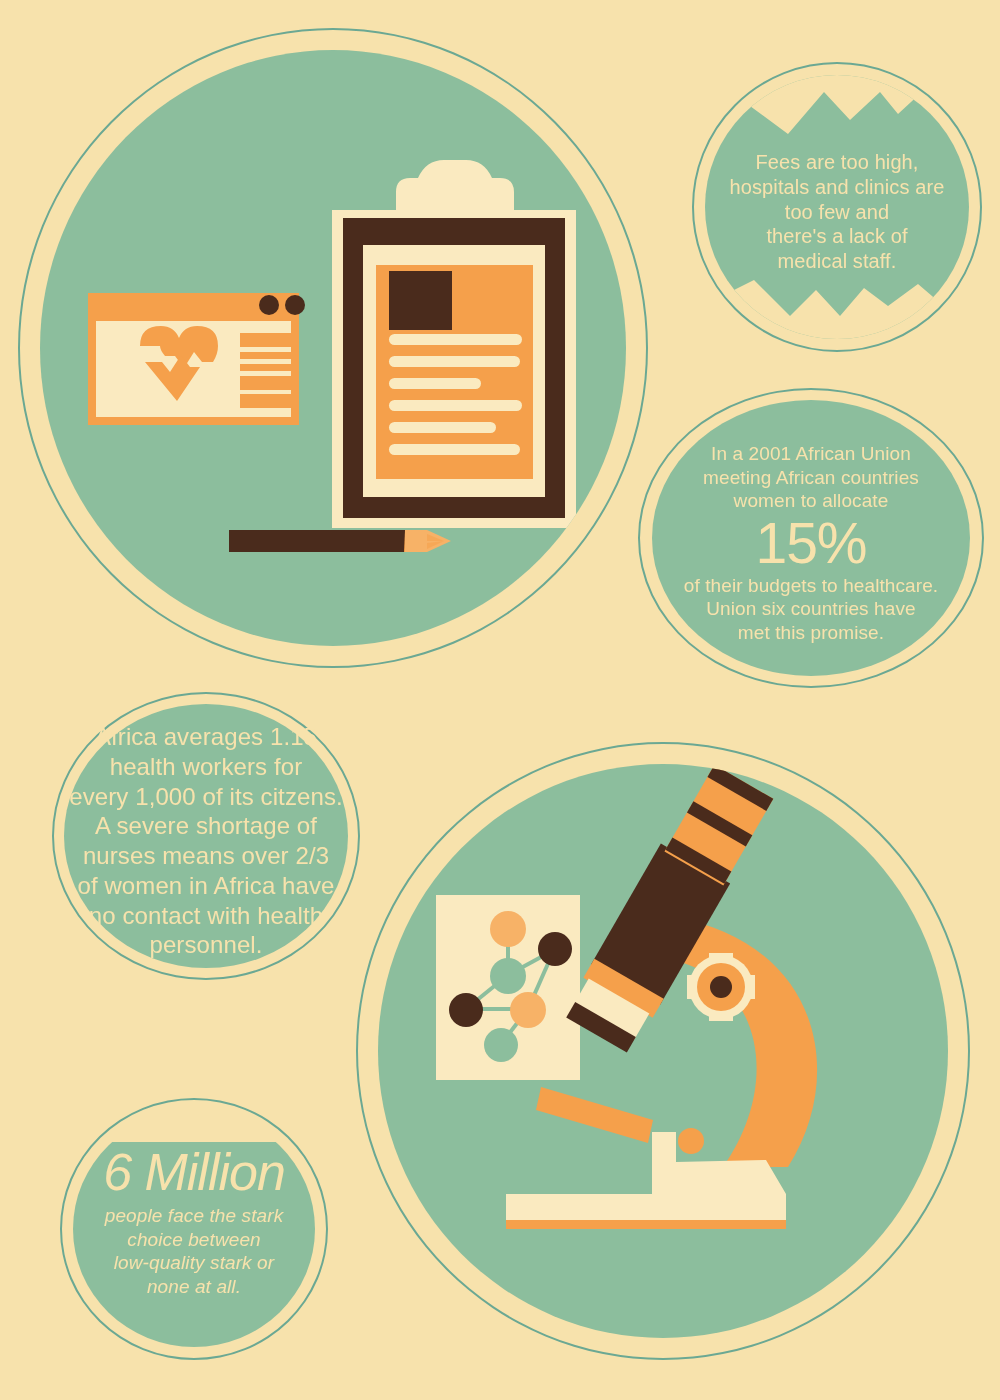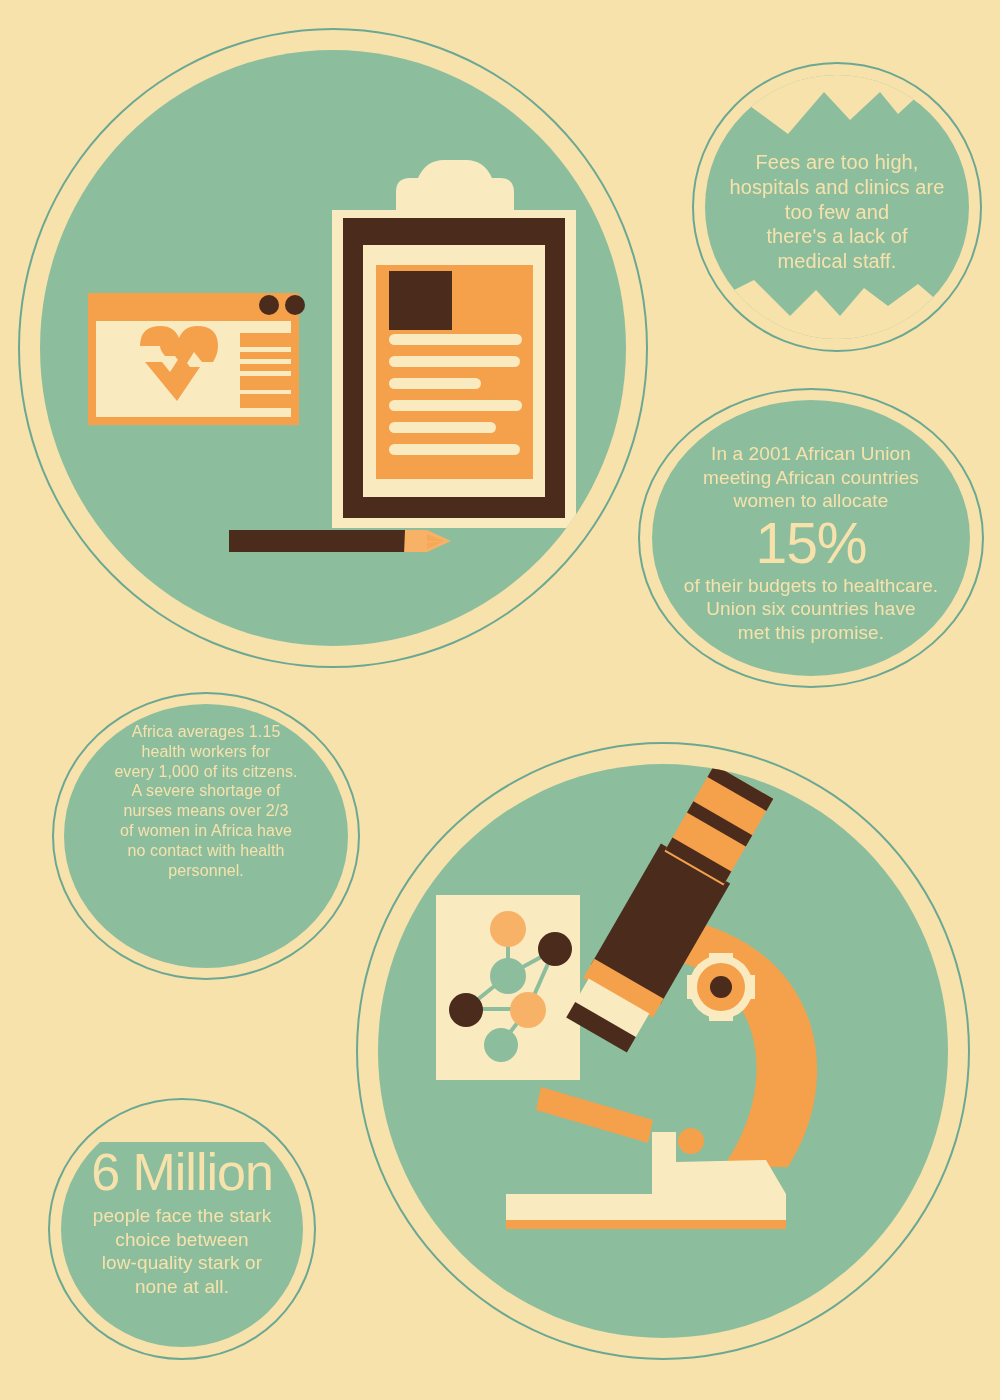--- a/index.html
+++ b/index.html
@@ -142,33 +142,33 @@
       <span class="big-num" style="font-size:57px; margin:2px 0 2px 0;">15%</span>
       <span>of their budgets to healthcare.</span><br>
       <span>Union six countries have</span><br>
       <span>met this promise.</span>
     </div>
   </div>
 
   <div class="circle-wrap" style="left:52px; top:692px; width:308px; height:288px;">
     <div class="ring" style="left:0; top:0; width:308px; height:288px;"></div>
     <div class="disc" style="left:12px; top:12px; width:284px; height:264px;"></div>
-    <div class="text-block" style="left:6px; top:30px; width:296px; font-size:16px;">
+    <div class="text-block" style="left:6px; top:30px; width:296px; font-size:24px;">
       <span>Africa averages 1.15</span><br>
       <span>health workers for</span><br>
       <span>every 1,000 of its citzens.</span><br>
       <span>A severe shortage of</span><br>
       <span>nurses means over 2/3</span><br>
       <span>of women in Africa have</span><br>
       <span>no contact with health</span><br>
       <span>personnel.</span>
     </div>
   </div>
 
-  <div class="circle-wrap" style="left:48px; top:1098px; width:268px; height:262px;">
+  <div class="circle-wrap" style="left:60px; top:1098px; width:268px; height:262px;font-style:italic;">
     <div class="ring" style="left:0; top:0; width:268px; height:262px;"></div>
     <svg width="268" height="262" viewBox="0 0 268 262" style="position:absolute;left:0;top:0;">
       <defs>
         <clipPath id="sixClip">
             <rect x="0" y="44" width="268" height="218"></rect>
           </clipPath>
       </defs>
       <ellipse cx="134" cy="131" rx="121" ry="118" fill="#8CBE9D" clip-path="url(#sixClip)"></ellipse>
     </svg>
     <div class="text-block" style="left:0px; top:48px; width:268px; font-size:19px;">

